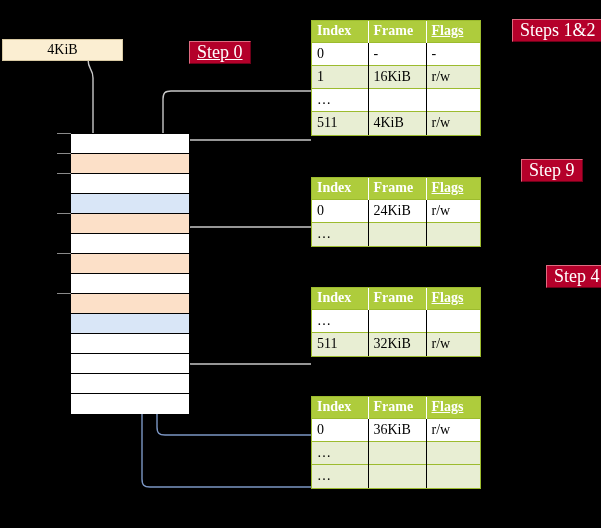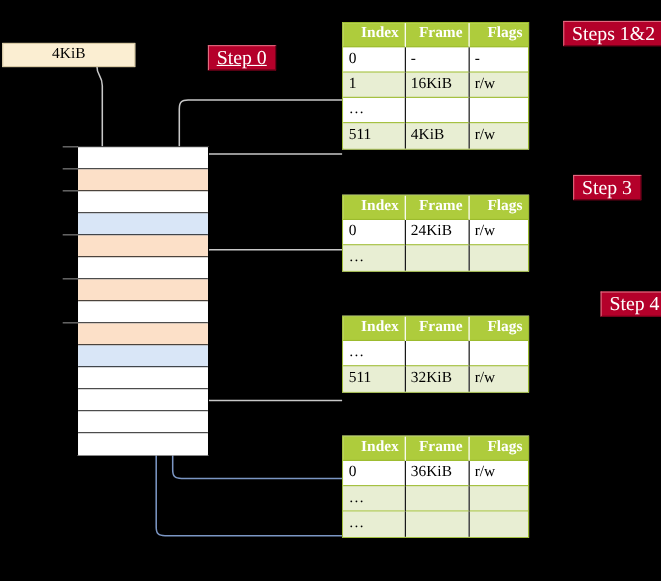--- a/index.html
+++ b/index.html
@@ -23,24 +23,24 @@
     font-size:14px;line-height:18px;text-align:center;
     border:1px solid #d8c9a3;white-space:nowrap;
   }
 
   
   .ptable{position:absolute;border:1px solid #9cbb2e;border-collapse:collapse;
           background:#fff;}
   .ptable table{border-collapse:collapse;table-layout:fixed;}
   .ptable th{
     background:#aecc3c;color:#fff;font-weight:bold;font-size:14px;
-    text-align:right;padding:2px 5px 3px 5px;height:19px;box-sizing:border-box;
+    text-align:left;padding:2px 5px 3px 5px;height:19px;box-sizing:border-box;
     border-right:1px solid #fff;
   }
-  .ptable th:last-child{border-right:none;}
+  .ptable th:last-child{border-right:none;text-decoration:underline;}
   .ptable td{
     font-size:14px;color:#000;text-align:left;padding:2px 5px 3px 5px;
     height:23px;box-sizing:border-box;border-right:1px solid #000;
     border-top:1px solid #9cbb2e;overflow:hidden;white-space:nowrap;
   }
   .ptable td:last-child{border-right:none;}
   .ptable tr.odd td{background:#ffffff;}
   .ptable tr.even td{background:#e8eed3;}
   .ptable td.hl{background:#fbf7a0;}
   .c-index{width:56px;}
@@ -88,21 +88,21 @@
 
     <path d="M311,435 L165,435 C159,435 157,433 157,427 L157,336" fill="none" stroke="#7b96c4" stroke-width="1.4" marker-end="url(#ablue)"></path>
 
     <path d="M311,487 L150,487 C144,487 142,485 142,479 L142,216" fill="none" stroke="#7b96c4" stroke-width="1.4" marker-end="url(#ablue)"></path>
   </svg>
 
   <div class="size-label" style="left:2px;top:39px;width:119px;height:20px;line-height:20px;">4KiB</div>
 
   <div class="step-badge" style="left:189px;top:41px;text-decoration:underline;">Step 0</div>
   <div class="step-badge" style="left:512px;top:19px;">Steps 1&amp;2</div>
-  <div class="step-badge" style="left:521px;top:159px;">Step 3</div>
+  <div class="step-badge" style="left:521px;top:159px;">Step 9</div>
   <div class="step-badge" style="left:546px;top:265px;">Step 4</div>
 
   <div class="memblock" style="left:70px;top:133px;width:120px;height:281px;">
     <div class="memrow m-white" style="height:20px;"></div>
     <div class="memrow m-orange" style="height:20px;"></div>
     <div class="memrow m-white" style="height:20px;"></div>
     <div class="memrow m-blue" style="height:20px;"></div>
     <div class="memrow m-orange" style="height:20px;"></div>
     <div class="memrow m-white" style="height:20px;"></div>
     <div class="memrow m-orange" style="height:20px;"></div>

